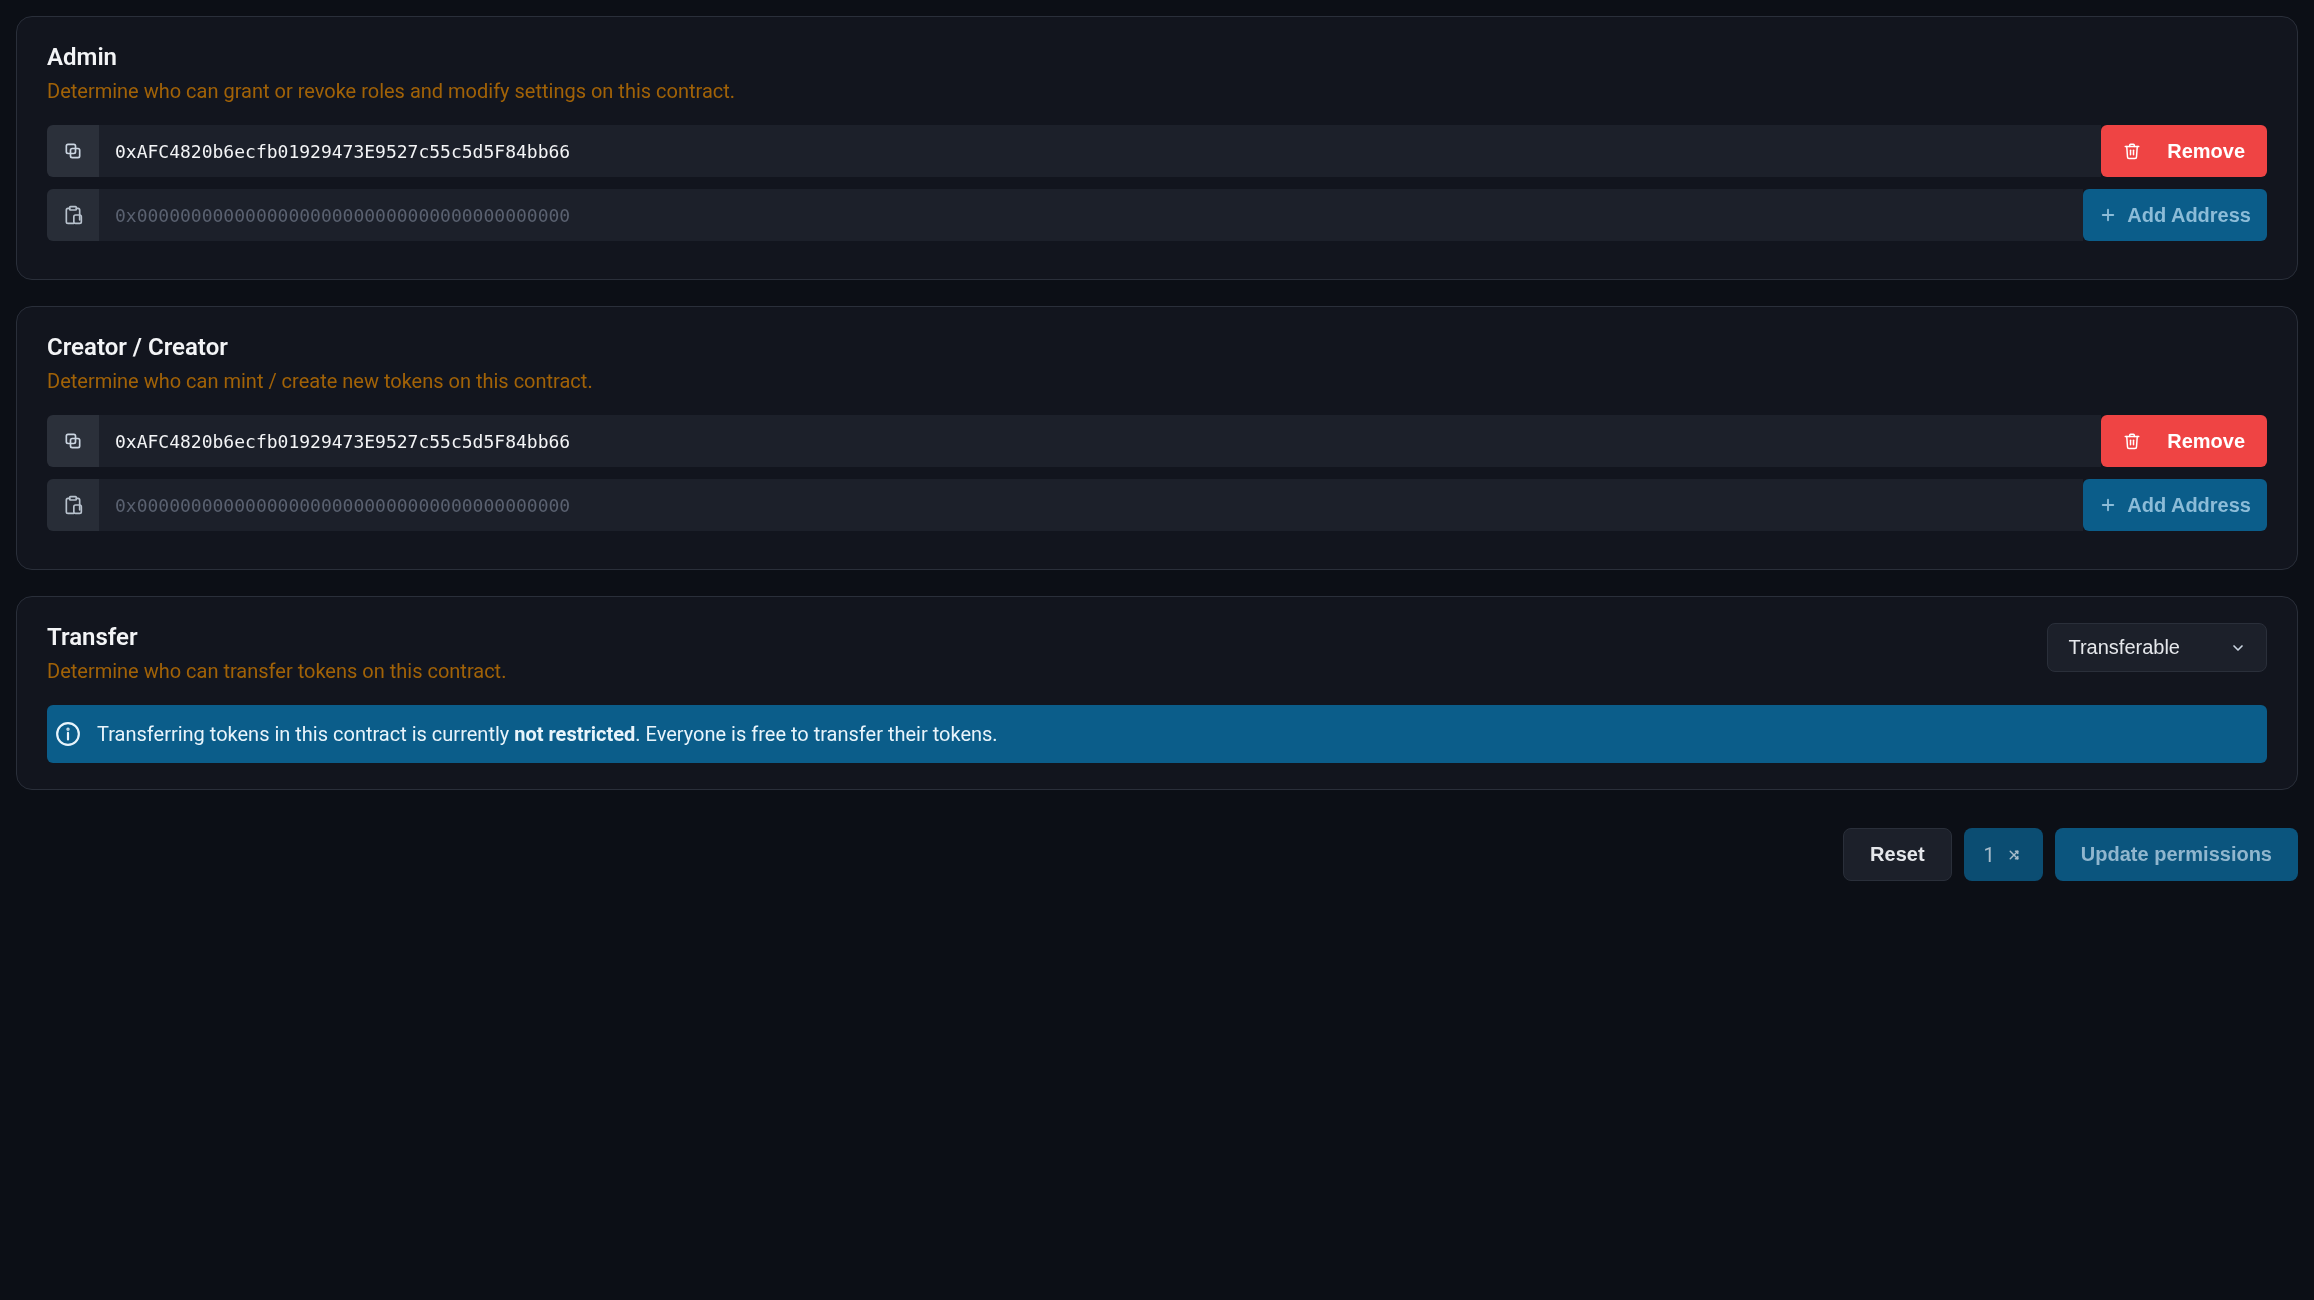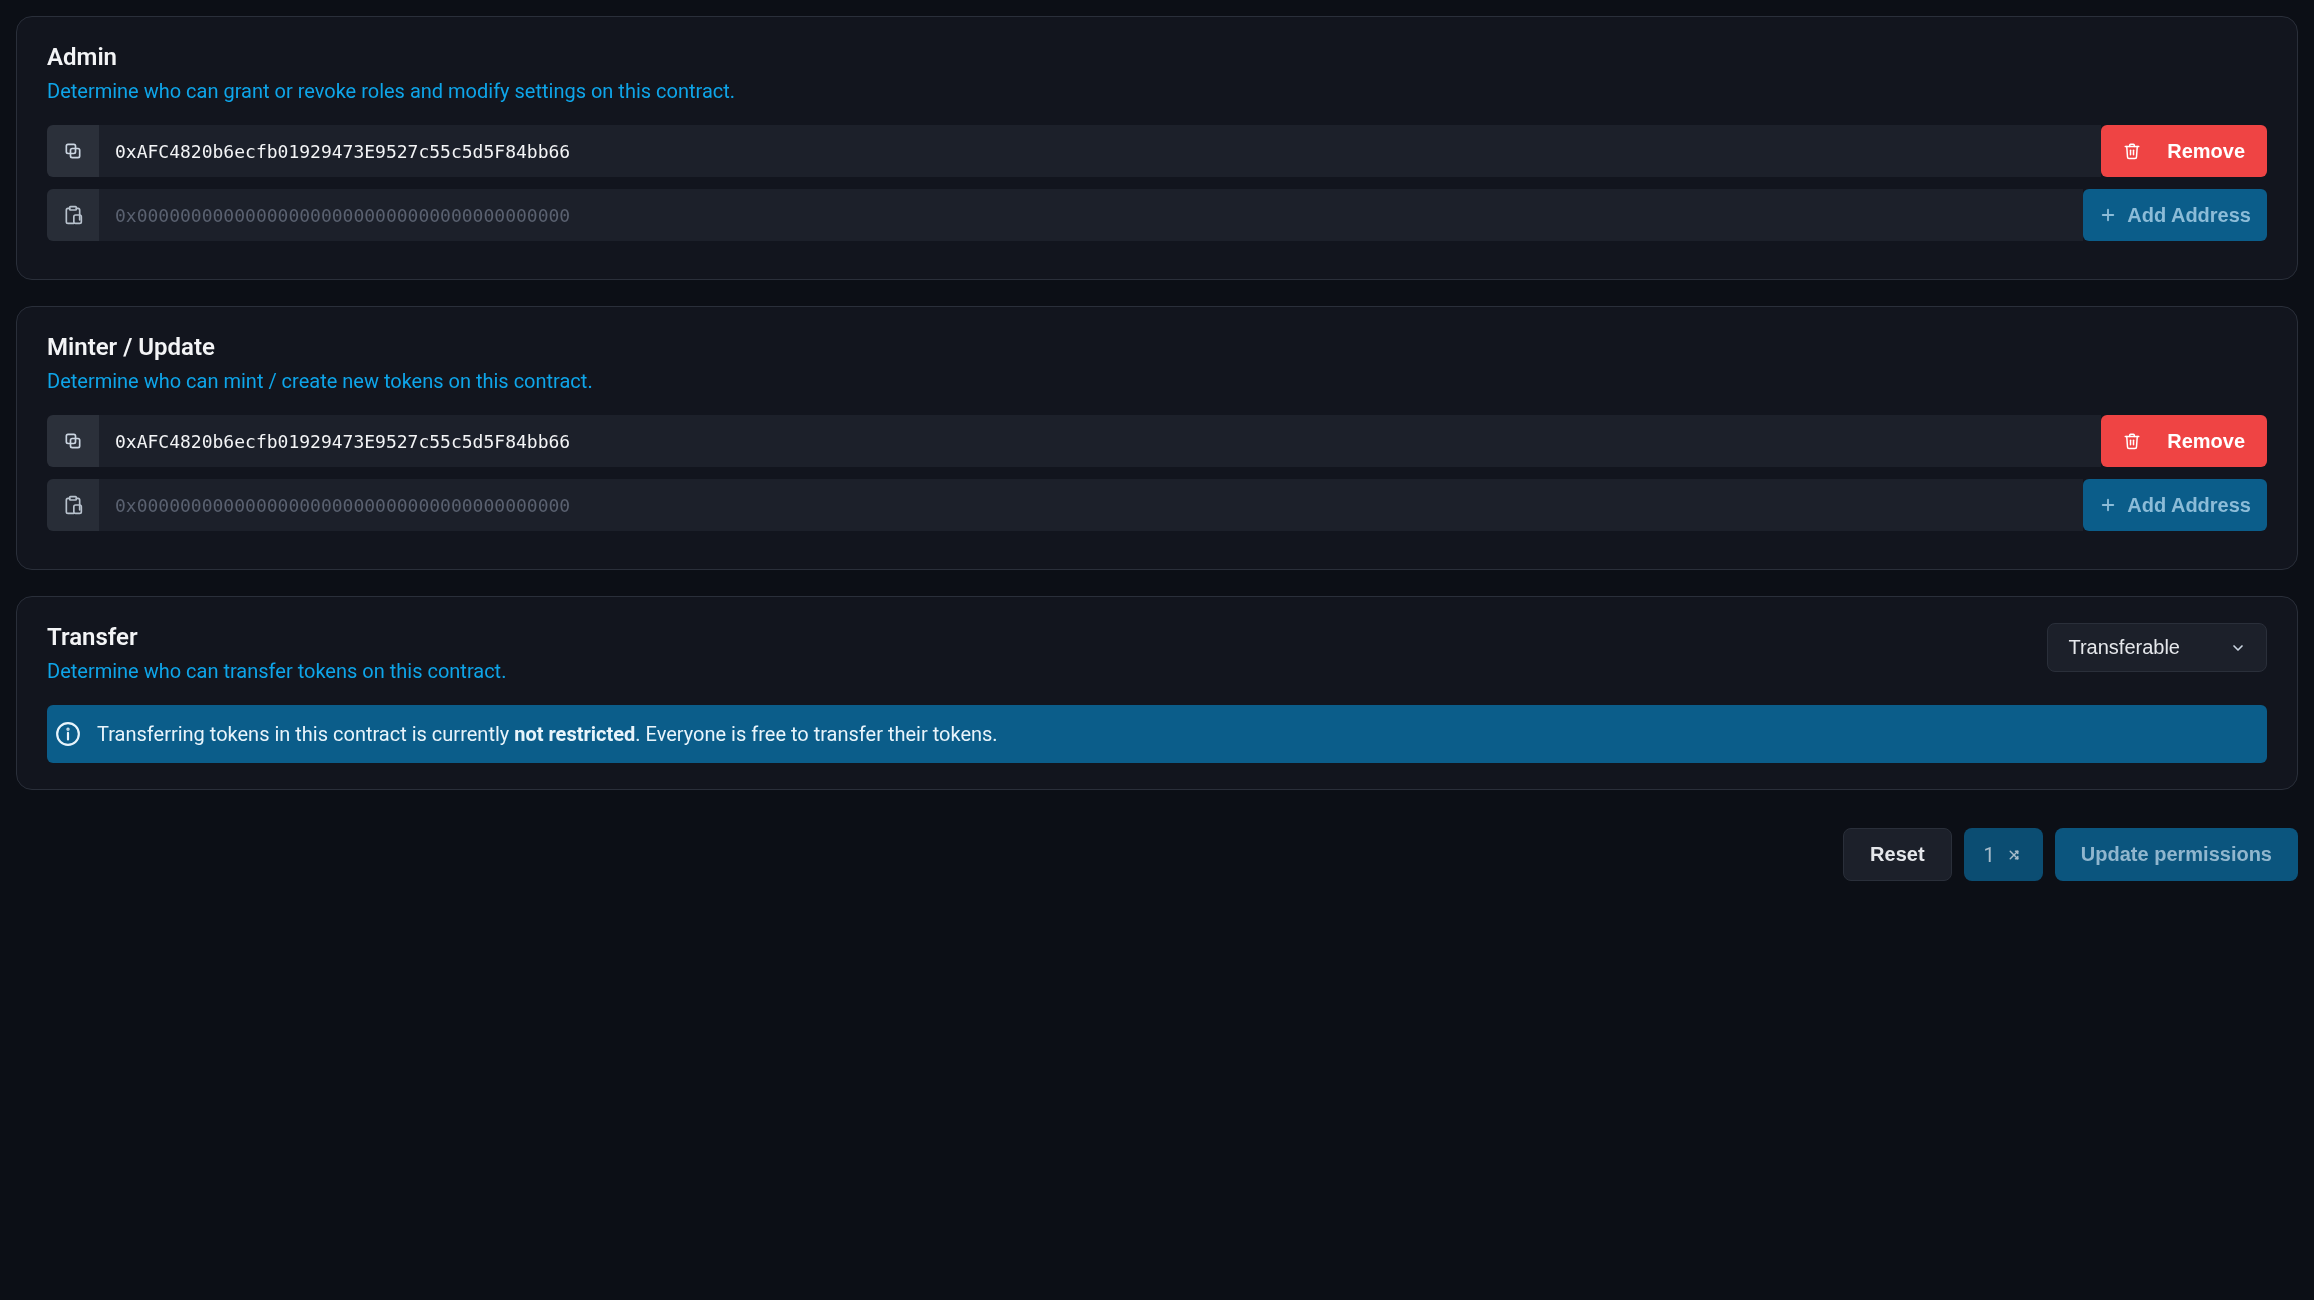--- a/index.html
+++ b/index.html
@@ -18,21 +18,21 @@
     margin-bottom: 26px;
   }
   .card-title {
     font-size: 24px;
     font-weight: 600;
     color: #f3f4f6;
     margin-bottom: 8px;
   }
   .card-desc {
     font-size: 20px;
-    color: #0ea5e9;
+    color: #a16207;
     margin-bottom: 22px;
   }
   .row {
     display: flex;
     align-items: stretch;
     gap: 0;
     margin-bottom: 12px;
     height: 52px;
   }
   .icon-btn {
@@ -213,21 +213,21 @@
       <svg width="18" height="18" viewBox="0 0 24 24" fill="none" stroke="#8cbcd8" stroke-width="2.5" stroke-linecap="round">
           <line x1="12" y1="5" x2="12" y2="19"></line>
           <line x1="5" y1="12" x2="19" y2="12"></line>
         </svg>
       <span>Add Address</span>
     </button>
   </div>
 </div>
 
 <div class="card">
-  <div class="card-title">Minter / Update</div>
+  <div class="card-title">Creator / Creator</div>
   <div class="card-desc">Determine who can mint / create new tokens on this contract.</div>
 
   <div class="row">
     <button class="icon-btn">
       <svg width="20" height="20" viewBox="0 0 24 24" fill="none" stroke="#cbd5e1" stroke-width="2" stroke-linecap="round" stroke-linejoin="round">
           <rect x="9" y="9" width="11" height="11" rx="2"></rect>
           <rect x="4" y="4" width="11" height="11" rx="2"></rect>
         </svg>
     </button>
     <div class="input-wrap">

